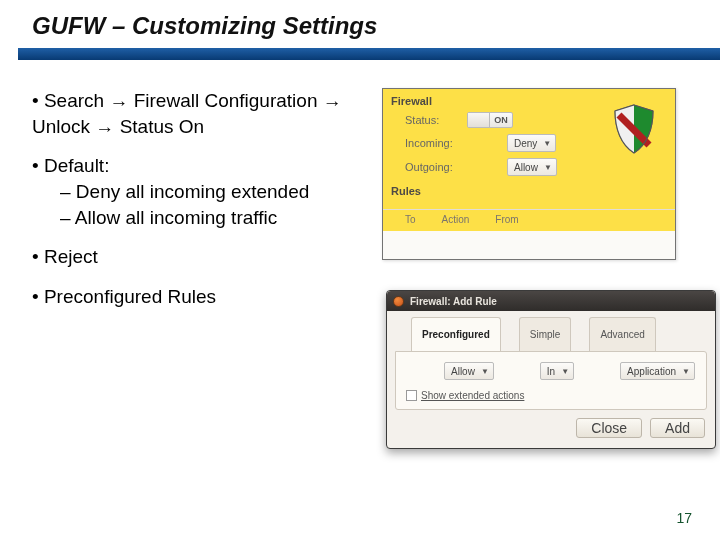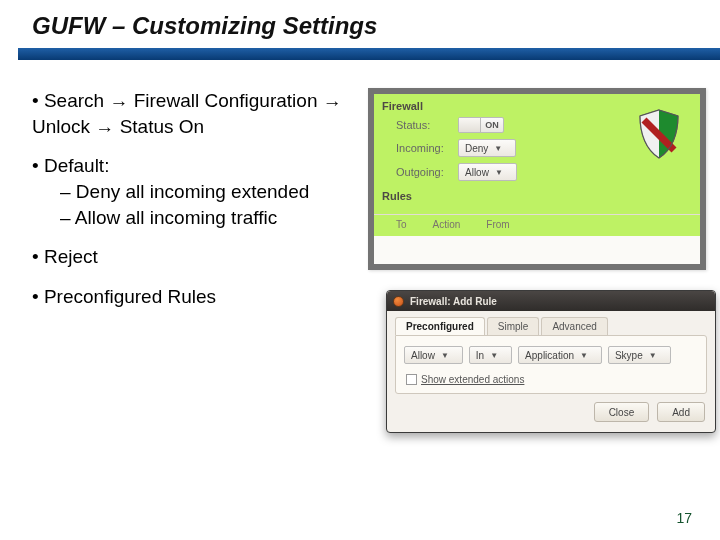--- a/index.html
+++ b/index.html
@@ -28,44 +28,44 @@
   .left-col { width: 340px; font-size: 19px; line-height: 1.35; }
   .left-col ul { list-style: none; }
   .left-col > ul > li { margin-bottom: 14px; }
   .bullet-top::before { content: "• "; }
   .sub { margin-left: 28px; }
   .sub li::before { content: "– "; }
   .right-col { flex: 1; position: relative; }
 
   
   .fw-panel {
-    width: 338px; border: 6px solid #737373;
-    background: #bef264; font-size: 11px; color: #444;
+    width: 294px; border: 1px solid #737373;
+    background: #fde047; font-size: 11px; color: #444;
     position: relative; box-shadow: 1px 1px 3px rgba(0,0,0,0.15);
   }
   .fw-section-label {
     font-weight: bold; color: #4e4a45;
     padding: 6px 8px 2px 8px;
   }
   .fw-row { display: flex; align-items: center; gap: 8px; padding: 3px 8px 3px 22px; }
   .fw-row .lab { width: 54px; color: #666; }
   .toggle {
     width: 46px; height: 16px; border: 1px solid #bbb; border-radius: 2px;
     background: linear-gradient(#fafafa,#e8e6e2);
     font-size: 9px; display: flex; align-items: center; position: relative;
   }
   .toggle .knob {
     width: 22px; height: 14px; background: linear-gradient(#f9f7f4,#e3dfd8);
     border-right: 1px solid #bbb;
   }
   .toggle .txt { flex:1; text-align:center; color:#555; font-weight:bold; }
   .dd {
     height: 18px; border: 1px solid #bbb; background: linear-gradient(#fcfbf9,#ece8e1);
-    border-radius: 2px; display: flex; align-items: center; padding: 0 13px 0 6px;
-    font-size: 10px; color: #444; gap: 4px;
+    border-radius: 2px; display: flex; align-items: center; padding: 0 4px 0 6px;
+    font-size: 10px; color: #444; gap: 4px; margin-left: 40px;
   }
   .dd .caret { margin-left: 2px; font-size: 8px; color: #555; }
   .shield {
     position: absolute; right: 18px; top: 14px;
     width: 46px; height: 52px;
   }
   .shield svg { width: 100%; height: 100%; }
   .rules-header {
     display: flex; gap: 26px; color: #7a746d; font-size: 10px;
     padding: 4px 10px 6px 22px; border-top: 1px solid #e2ddd5; margin-top: 10px;
@@ -88,39 +88,39 @@
     width: 11px; height: 11px; border-radius: 50%;
     background: radial-gradient(circle at 35% 30%, #f28b3e, #c9531a);
     border: 1px solid #6a3a17;
   }
   .ar-title { font-weight: bold; font-size: 10px; }
   .ar-tabs {
     display: flex; gap: 2px; padding: 6px 8px 0 8px;
     font-size: 10px;
   }
   .ar-tab {
-    padding: 3px 10px; border: 1px solid #cfc8bd; border-bottom: none;
-    border-radius: 3px 3px 0 0; background: #efeae1; color: #555;
+    padding: 11px 10px; border: 1px solid #cfc8bd; border-bottom: none;
+    border-radius: 3px 3px 0 0; background: #efeae1; color: #555; margin-left: 16px;
   }
   .ar-tab.active { background: #fcfaf5; color: #222; font-weight: 600; }
   .ar-body {
     margin: 0 8px; border: 1px solid #cfc8bd; border-radius: 0 3px 3px 3px;
     background: #fcfaf5; padding: 10px 8px 8px 8px;
   }
   .ar-row { display: flex; gap: 6px; align-items: center; margin-bottom: 10px; }
   .ar-check-row { display: flex; align-items: flex-start; gap: 4px; margin: 4px 0 0 2px; font-size: 10px; color: #555; text-decoration: underline; }
   .ar-check { width: 11px; height: 11px; border: 1px solid #999; background: #fff; }
   .ar-footer {
     display: flex; justify-content: flex-end; gap: 8px;
     padding: 8px 10px 10px 10px;
   }
   .btn {
     height: 20px; padding: 0 14px; border: 1px solid #bdb6aa;
     background: linear-gradient(#fbf9f4,#e8e3d8); border-radius: 3px;
-    font-size: 10px; color: #444; display: flex; align-items: center;
+    font-size: 14px; color: #444; display: flex; align-items: center;
   }
   .page-num {
     position: absolute; right: 28px; bottom: 14px;
     font-size: 14px; color: #14532d;
   }
 </style>
 </head>
 <body>
 
 <div class="title-bar">

